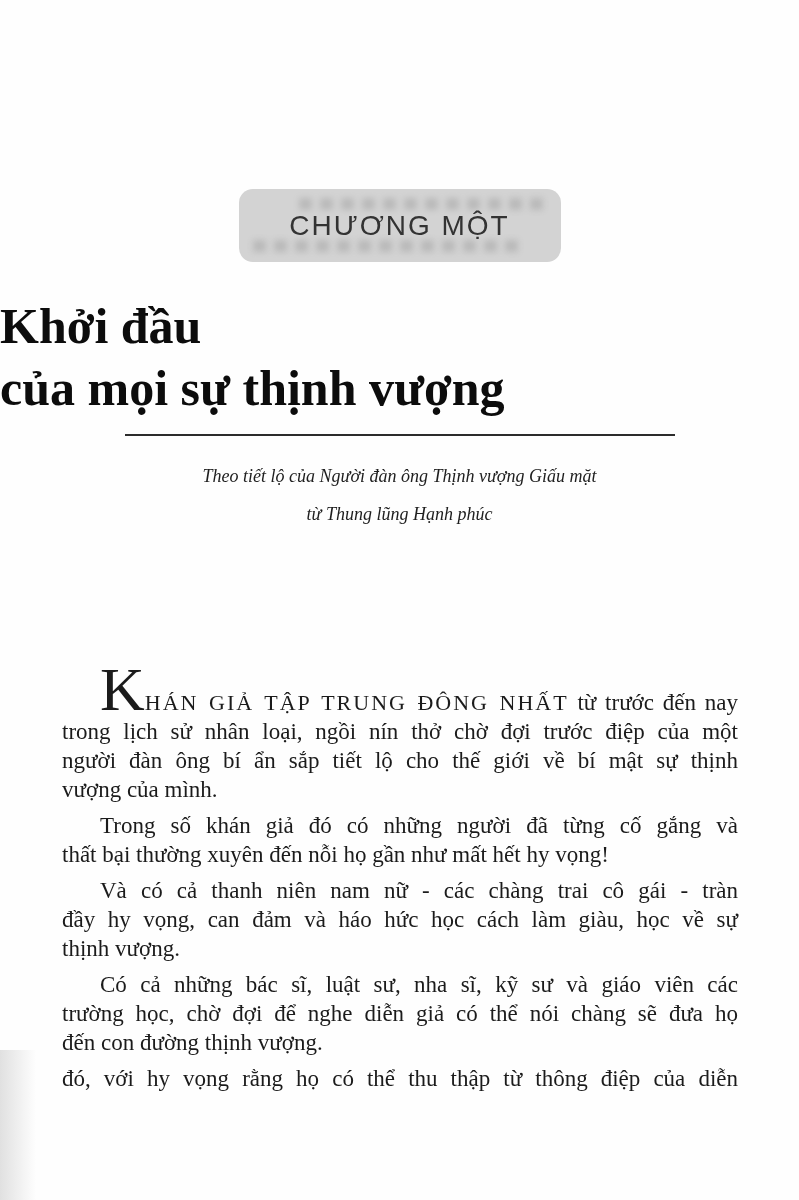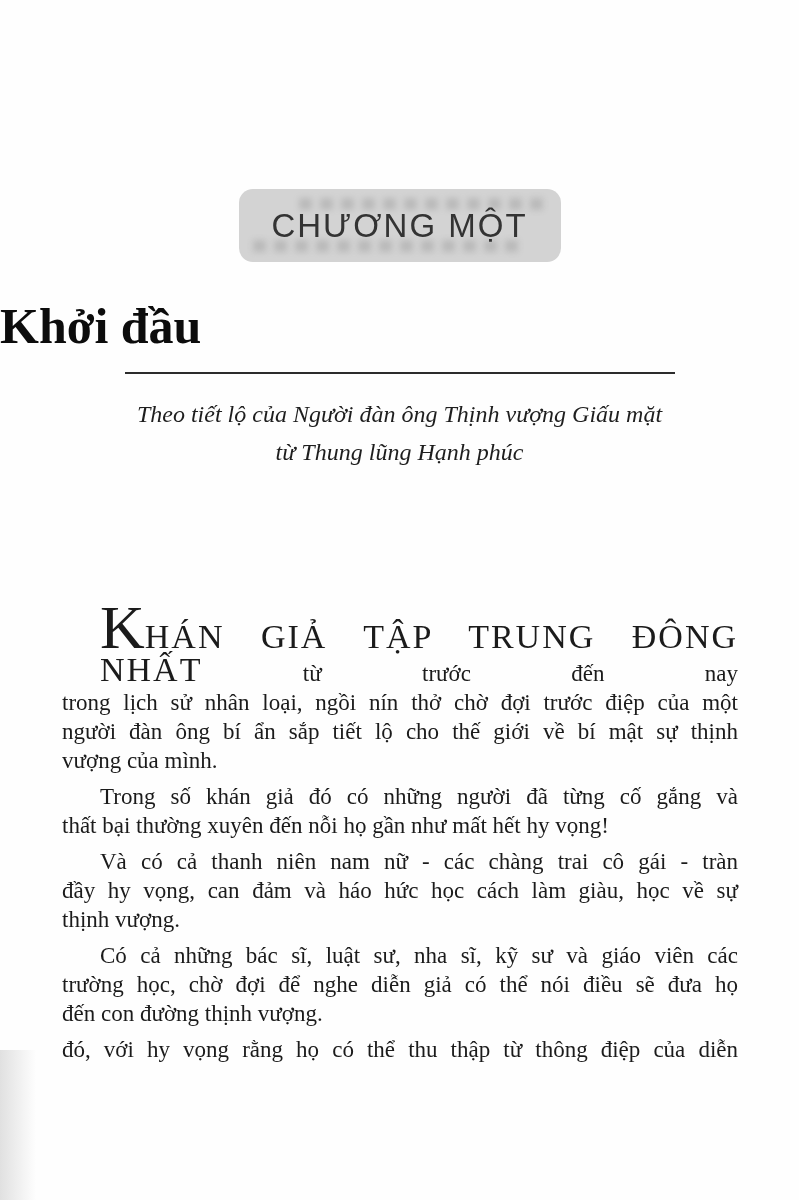--- a/index.html
+++ b/index.html
@@ -28,21 +28,21 @@
     border-radius: 14px;
     display: flex;
     align-items: center;
     justify-content: center;
     overflow: hidden;
   }
   .chapter-badge .badge-label {
     position: relative;
     z-index: 2;
     font-family: "Liberation Sans", sans-serif;
-    font-size: 33px;
+    font-size: 28px;
     letter-spacing: 2px;
     color: var(--badge-text, #333333);
   }
   .ghost-line {
     position: absolute;
     height: 12px;
     filter: blur(3px);
     opacity: 0.30;
     background: repeating-linear-gradient(90deg,
       rgba(110,110,110,0.8) 0 13px, rgba(110,110,110,0) 13px 21px);
@@ -66,21 +66,21 @@
     margin: 15px auto 0 auto;
     border: none;
     border-top: 2px solid #2c2c2c;
   }
 
   
   .chapter-subtitle {
     margin-top: 21px;
     text-align: center;
     font-style: italic;
-    font-size: 24px;
+    font-size: 18px;
     line-height: 38px;
     color: #1e1e1e;
   }
 
   
   .body-text {
     margin-top: 142px;
     padding: 0 61px 0 62px;
     font-size: 23px;
     line-height: 29px;
@@ -98,21 +98,21 @@
     text-align-last: left;
   }
   .line.indent { padding-left: 38px; }
 
   .dropcap {
     font-size: 62px;
     line-height: 29px;
     vertical-align: baseline;
   }
   .lead-caps {
-    font-size: 34px;
+    font-size: 22px;
     letter-spacing: 2px;
   }
 
   
   .gutter-shadow {
     position: absolute;
     left: 0;
     bottom: 0;
     width: 48px;
     height: 150px;
@@ -126,20 +126,21 @@
 <div class="page">
 
   <div class="chapter-badge">
     <div class="ghost-line g1"></div>
     <div class="ghost-line g2"></div>
     <span class="badge-label">CHƯƠNG MỘT</span>
   </div>
 
   <div class="chapter-title">
     <div>Khởi đầu</div>
+    <div>của mọi sự thịnh vượng</div>
   </div>
 
   <hr class="title-divider">
 
   <div class="chapter-subtitle">
     <div>Theo tiết lộ của Người đàn ông Thịnh vượng Giấu mặt</div>
     <div>từ Thung lũng Hạnh phúc</div>
   </div>
 
   <div class="body-text" id="body-text">
@@ -153,21 +154,21 @@
         <div class="line indent">Trong số khán giả đó có những người đã từng cố gắng và</div>
         <div class="line no-stretch">thất bại thường xuyên đến nỗi họ gần như mất hết hy vọng!</div>
       </div>
       <div class="para">
         <div class="line indent">Và có cả thanh niên nam nữ - các chàng trai cô gái - tràn</div>
         <div class="line">đầy hy vọng, can đảm và háo hức học cách làm giàu, học về sự</div>
         <div class="line no-stretch">thịnh vượng.</div>
       </div>
       <div class="para">
         <div class="line indent">Có cả những bác sĩ, luật sư, nha sĩ, kỹ sư và giáo viên các</div>
-        <div class="line">trường học, chờ đợi để nghe diễn giả có thể nói điều sẽ đưa họ</div>
+        <div class="line">trường học, chờ đợi để nghe diễn giả có thể nói chàng sẽ đưa họ</div>
         <div class="line no-stretch">đến con đường thịnh vượng.</div>
       </div>
       <div class="para">
         <div class="line">đó, với hy vọng rằng họ có thể thu thập từ thông điệp của diễn</div>
       </div>
     </div>
 
   <div class="gutter-shadow"></div>
 
 </div>

